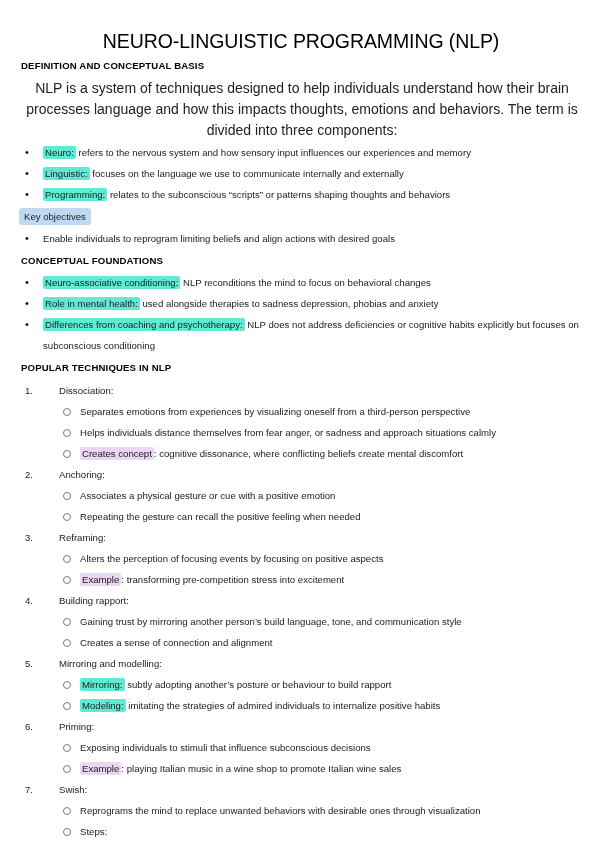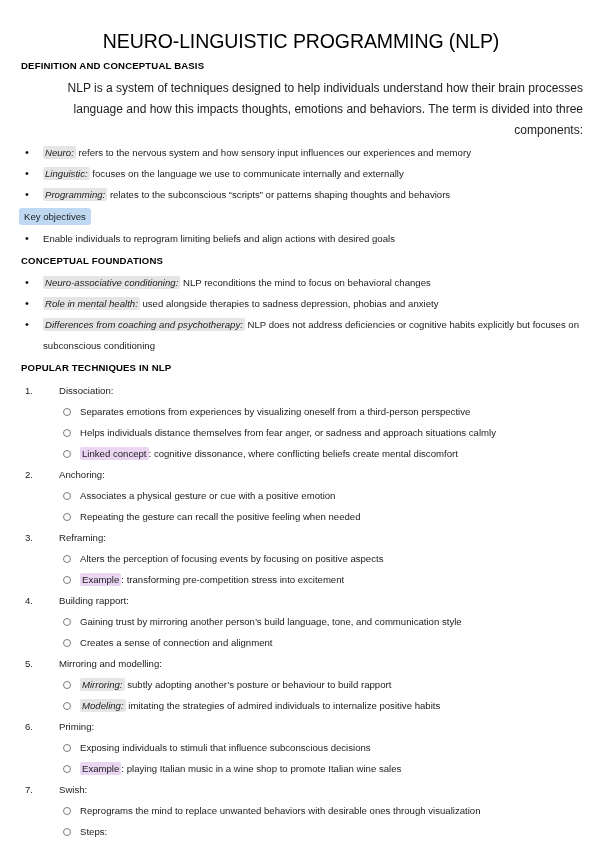--- a/index.html
+++ b/index.html
@@ -43,30 +43,30 @@
     font-size: 9.6px;
     font-weight: bold;
     letter-spacing: 0.15px;
     margin: 5px 0 4px 2px;
     line-height: 1.5;
     color: #000;
   }
 
   
   .para {
-    font-size: 12px;
+    font-size: 14px;
     line-height: 21px;
     margin: 0 0 1px 2px;
     color: #222;
-    text-align: right;
+    text-align: center;
   }
 
   
   .hl { border-radius: 2px; padding: 1px 2px 1px 2px; }
-  .hl-orange { background: #e5e5e5; font-style: italic; }
+  .hl-orange { background: #5eead4; }
   .hl-blue   { background: #bfd9f2; }
   .hl-purple { background: #ead6f3; }
 
   .inline-tag {
     display: inline-block;
     font-size: 9.6px;
     line-height: 15px;
     border-radius: 3px;
     padding: 1px 5px;
     margin: 3px 0 3px 0;
@@ -212,21 +212,21 @@
 
     <div class="section-heading">POPULAR TECHNIQUES IN NLP</div>
 
     <ol class="numbered">
 
       <li>
         <span class="num-label">Dissociation:</span>
         <ul class="lvl2">
           <li>Separates emotions from experiences by visualizing oneself from a third-person perspective</li>
           <li>Helps individuals distance themselves from fear anger, or sadness and approach situations calmly</li>
-          <li><span class="hl hl-purple">Linked concept</span><span>: cognitive dissonance, where conflicting beliefs create mental discomfort</span></li>
+          <li><span class="hl hl-purple">Creates concept</span><span>: cognitive dissonance, where conflicting beliefs create mental discomfort</span></li>
         </ul>
       </li>
 
       <li>
         <span class="num-label">Anchoring:</span>
         <ul class="lvl2">
           <li>Associates a physical gesture or cue with a positive emotion</li>
           <li>Repeating the gesture can recall the positive feeling when needed</li>
         </ul>
       </li>

